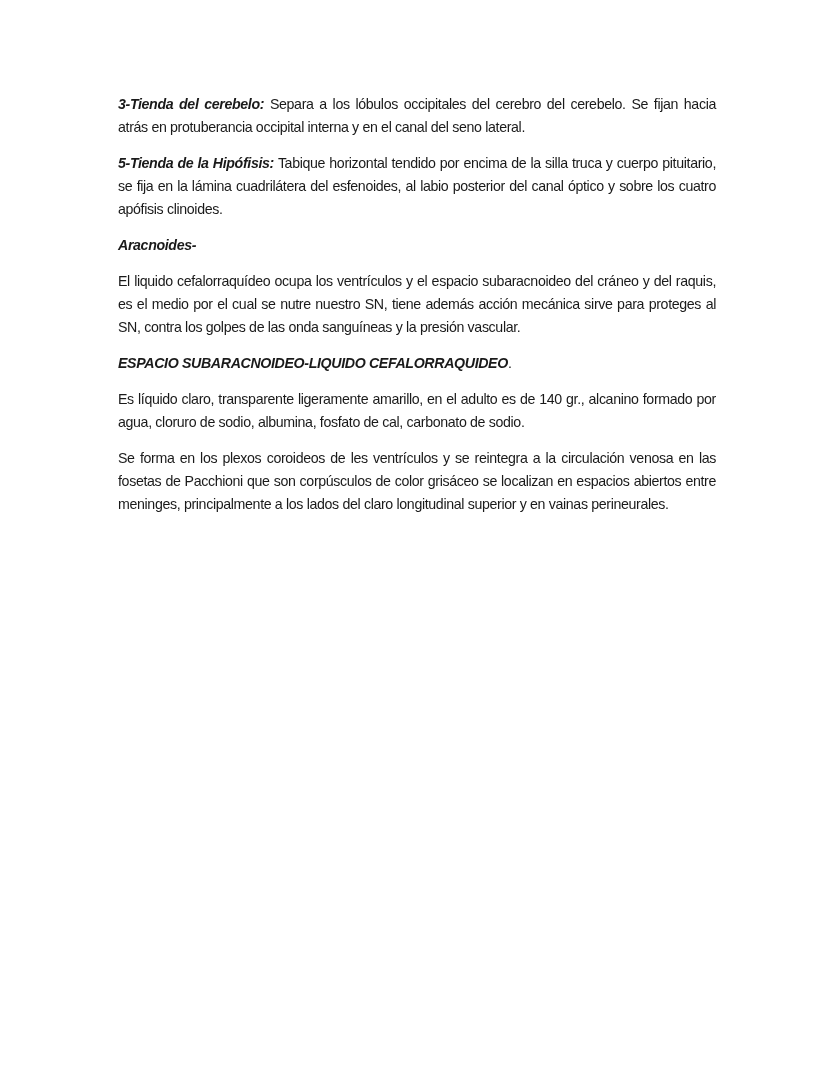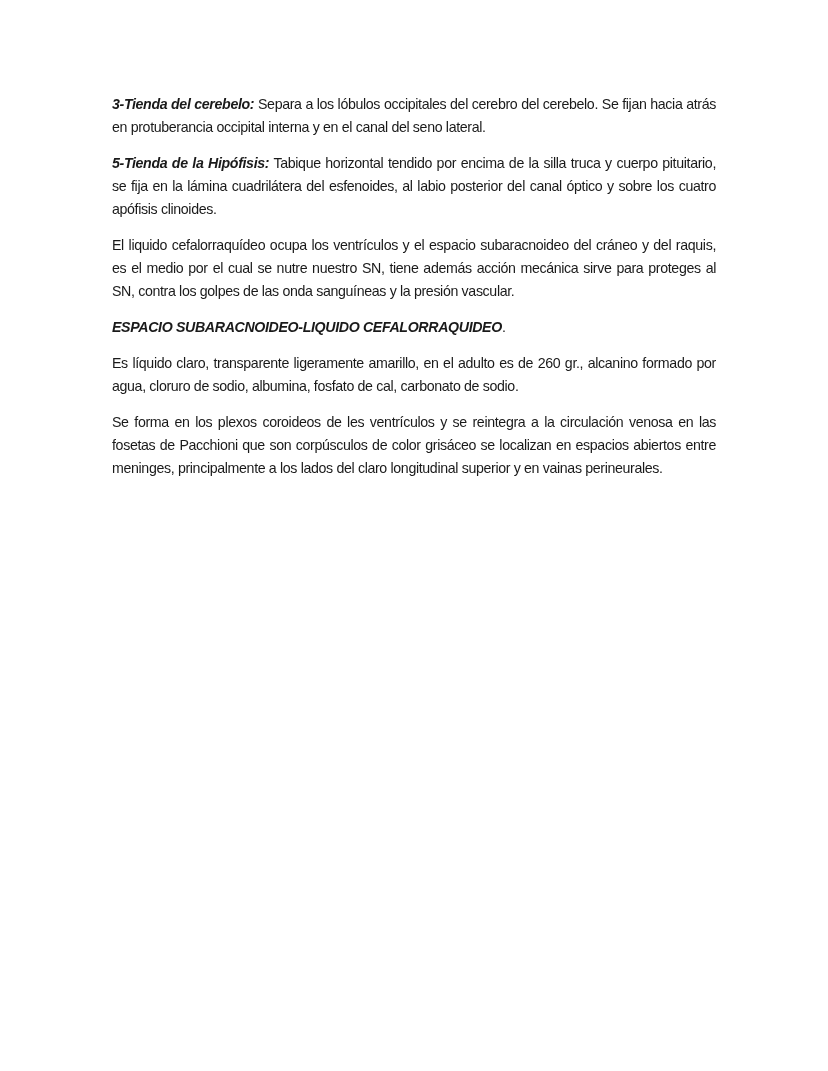--- a/index.html
+++ b/index.html
@@ -8,34 +8,35 @@
       position: absolute;
       left: 108px;
       top: 93px;
       width: 608px;
       font-family: "Liberation Sans", sans-serif;
       font-size: 14.2px;
       line-height: 23px;
       color: #1a1a1a;
       letter-spacing: -0.35px;
     }
-    .page p { margin: 0 0 13px 4px; text-align: justify; }
+    .page p { margin: 0 0 13px 10px; text-align: justify; }
     .b { font-weight: bold; font-style: italic; }
     .title { font-weight: bold; font-style: italic; }
   </style>
 </head>
 <body>
 
 <div class="page">
   <p><span class="b">3-Tienda del cerebelo:</span><span> Separa a los lóbulos occipitales del cerebro del cerebelo. Se fijan hacia atrás en protuberancia occipital interna y en el canal del seno lateral.</span></p>
 
   <p><span class="b">5-Tienda de la Hipófisis:</span><span> Tabique horizontal tendido por encima de la silla truca y cuerpo pituitario, se fija en la lámina cuadrilátera del esfenoides, al labio posterior del canal óptico y sobre los cuatro apófisis clinoides.</span></p>
 
+  <p class="title">Aracnoides-</p>
 
 
   <p>El liquido cefalorraquídeo ocupa los ventrículos y el espacio subaracnoideo del cráneo y del raquis, es el medio por el cual se nutre nuestro SN, tiene además acción mecánica sirve para proteges al SN, contra los golpes de las onda sanguíneas y la presión vascular.</p>
 
   <p><span class="title">ESPACIO SUBARACNOIDEO-LIQUIDO CEFALORRAQUIDEO</span><span>.</span></p>
 
-  <p>Es líquido claro, transparente ligeramente amarillo, en el adulto es de  260 gr., alcanino formado por agua, cloruro de sodio, albumina, fosfato de cal, carbonato de sodio.</p>
+  <p>Es líquido claro, transparente ligeramente amarillo, en el adulto es de  140 gr., alcanino formado por agua, cloruro de sodio, albumina, fosfato de cal, carbonato de sodio.</p>
 
   <p>Se forma en los plexos coroideos de les ventrículos y se reintegra a la circulación venosa en las fosetas de Pacchioni que son corpúsculos de color grisáceo se localizan en espacios abiertos entre meninges, principalmente  a los lados del claro longitudinal superior y en vainas perineurales.</p>
 </div>
 
 </body></html>

